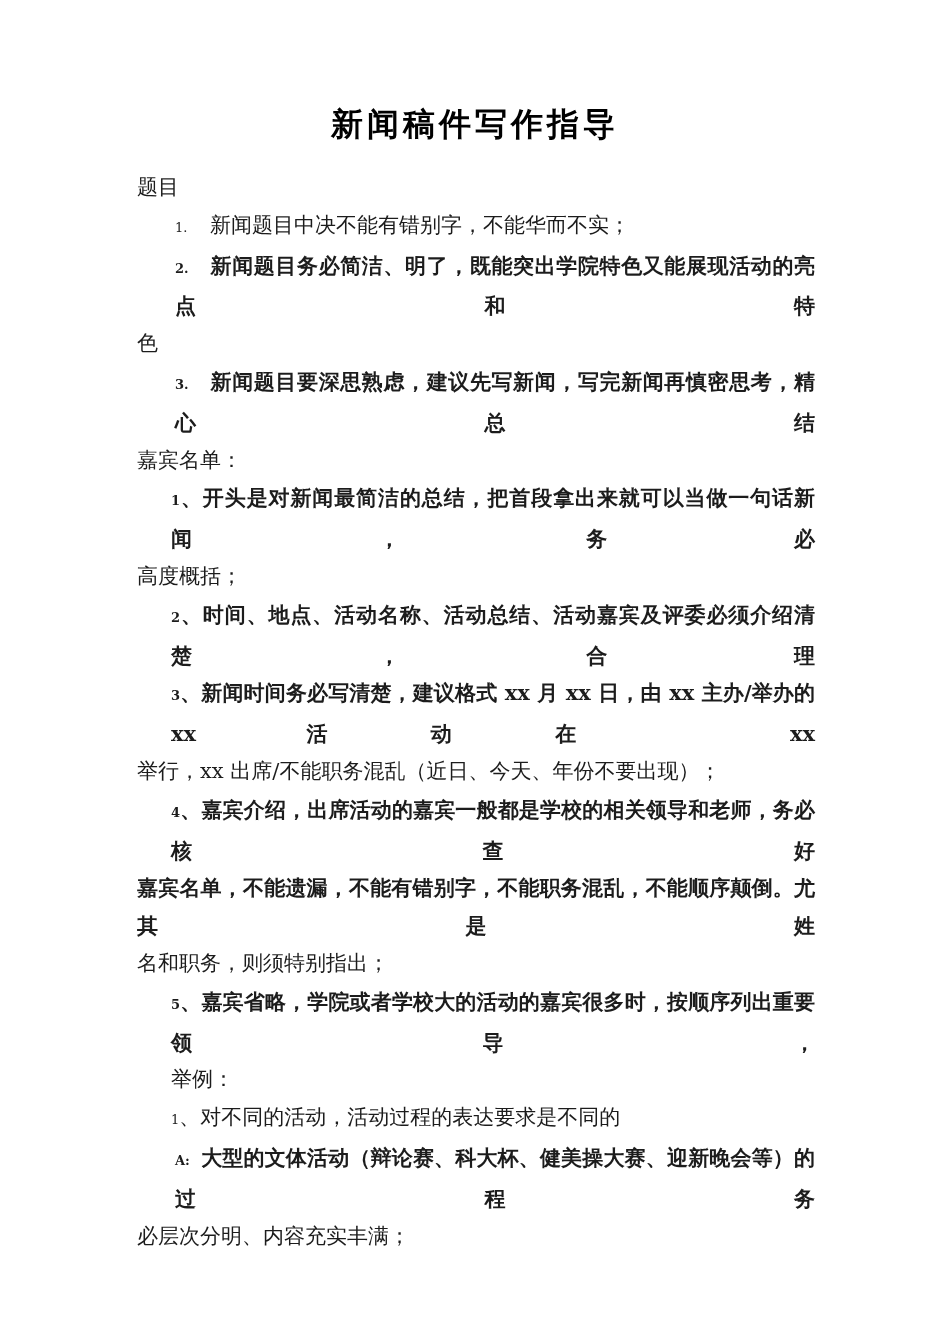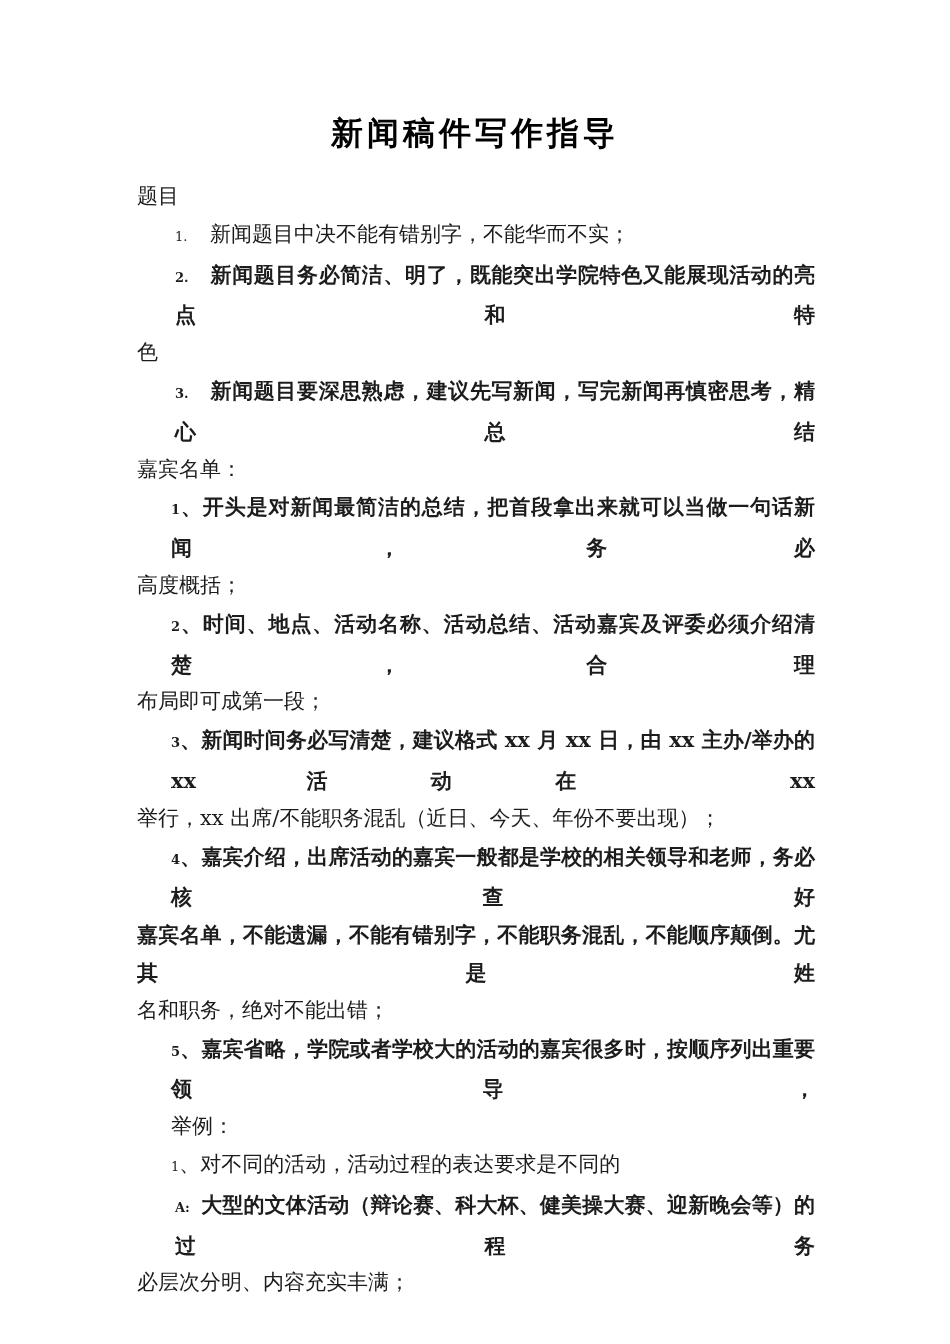--- a/index.html
+++ b/index.html
@@ -10,21 +10,21 @@
   .page {
     position: relative;
     width: 950px;
     height: 1344px;
     background: #ffffff;
     overflow: hidden;
     font-family: "DejaVu Serif", "Liberation Serif", serif;
     color: #1c1c1c;
   }
   .doc-title {
-    margin: 12px;
+    margin: 3px;
     padding-top: 98px;
     height: 46px;
     line-height: 46px;
     text-align: center;
     font-family: "DejaVu Sans", "Liberation Sans", sans-serif;
     font-weight: bold;
     font-size: 32px;
     letter-spacing: 4px;
     color: #000000;
   }
@@ -72,25 +72,24 @@
   <div class="doc-body">
       <div class="line first heading">题目</div>
       <div class="line first num-dot"><span class="marker num-dot sm">1.</span>新闻题目中决不能有错别字，不能华而不实；</div>
       <div class="line first num-dot stretch"><span class="marker num-dot sm">2.</span>新闻题目务必简洁、明了，既能突出学院特色又能展现活动的亮点和特</div>
       <div class="line cont">色</div>
       <div class="line first num-dot stretch"><span class="marker num-dot sm">3.</span>新闻题目要深思熟虑，建议先写新闻，写完新闻再慎密思考，精心总结</div>
       <div class="line cont">嘉宾名单：</div>
       <div class="line first num-dun stretch"><span class="marker num-dun"><span class="sm">1</span>、</span>开头是对新闻最简洁的总结，把首段拿出来就可以当做一句话新闻，务必</div>
       <div class="line cont">高度概括；</div>
       <div class="line first num-dun stretch"><span class="marker num-dun"><span class="sm">2</span>、</span>时间、地点、活动名称、活动总结、活动嘉宾及评委必须介绍清楚，合理</div>
-      <div class="line cont">布局即可成第一段；</div>
       <div class="line first num-dun stretch"><span class="marker num-dun"><span class="sm">3</span>、</span>新闻时间务必写清楚，建议格式 xx 月 xx 日，由 xx 主办/举办的 xx 活动在 xx</div>
       <div class="line cont">举行，xx 出席/不能职务混乱（近日、今天、年份不要出现）；</div>
       <div class="line first num-dun stretch"><span class="marker num-dun"><span class="sm">4</span>、</span>嘉宾介绍，出席活动的嘉宾一般都是学校的相关领导和老师，务必核查好</div>
       <div class="line cont stretch">嘉宾名单，不能遗漏，不能有错别字，不能职务混乱，不能顺序颠倒。尤其是姓</div>
-      <div class="line cont">名和职务，绝对不能出错；</div>
+      <div class="line cont">名和职务，则须特别指出；</div>
       <div class="line first num-dun stretch"><span class="marker num-dun"><span class="sm">5</span>、</span>嘉宾省略，学院或者学校大的活动的嘉宾很多时，按顺序列出重要领导，</div>
       <div class="line first indent-plain">举例：</div>
       <div class="line first num-dun"><span class="marker num-dun"><span class="sm">1</span>、</span>对不同的活动，活动过程的表达要求是不同的</div>
       <div class="line first letter stretch"><span class="marker letter sm">A:</span>大型的文体活动（辩论赛、科大杯、健美操大赛、迎新晚会等）的过程务</div>
       <div class="line cont">必层次分明、内容充实丰满；</div>
     </div>
 </div>
 
 </body></html>

